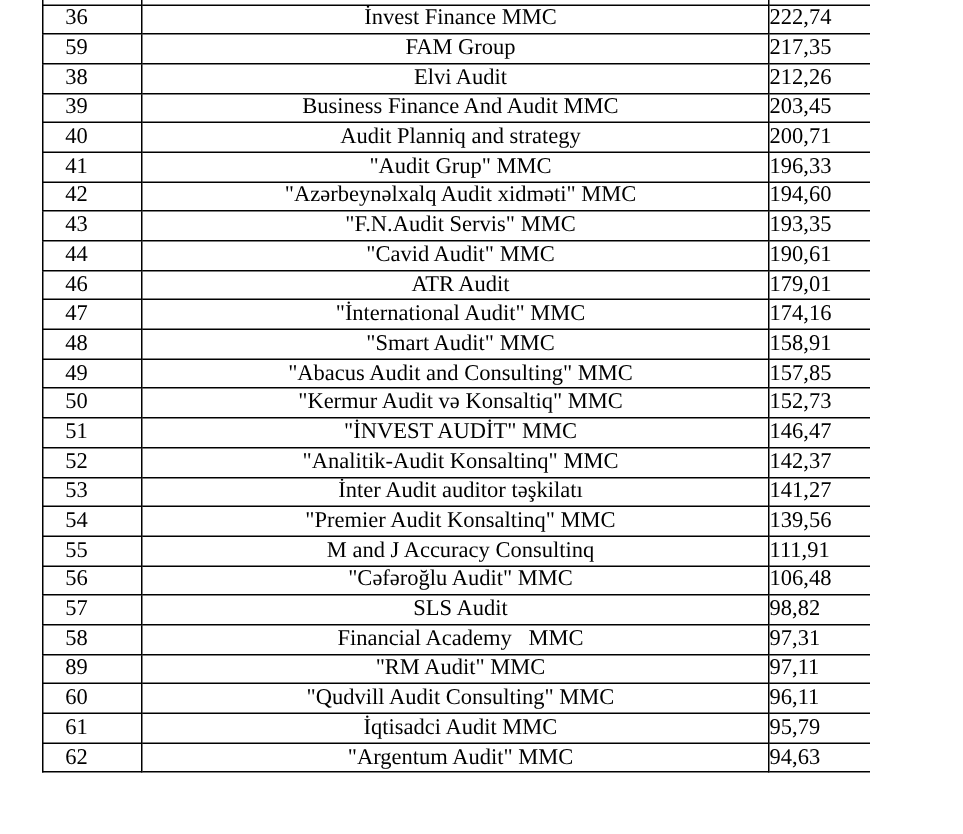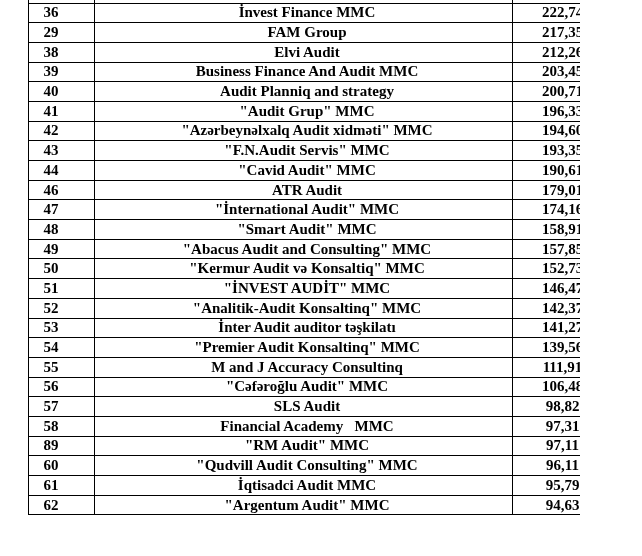--- a/index.html
+++ b/index.html
@@ -7,21 +7,20 @@
     padding: 0;
     background: #ffffff;
   }
   .page {
     position: relative;
     width: 580px;
     height: 556px;
     background: #ffffff;
     overflow: hidden;
     font-family: "Liberation Serif", serif;
-    font-weight: bold;
   }
   table.ranking-table {
     position: absolute;
     left: 28px;
     top: 0;
     width: 589px;
     border-collapse: collapse;
     table-layout: fixed;
   }
   col.c-rank  { width: 66px; }
@@ -46,21 +45,21 @@
   td.rank {
     text-align: center;
     padding-right: 21px;
   }
   td.name {
     text-align: center;
     padding-left: 7px;
     white-space: pre;
   }
   td.value {
-    text-align: center;
+    text-align: left;
     padding-right: 5px;
     margin-top: 31px;
   }
 </style>
 </head>
 <body>
 
 <div class="page">
   <table class="ranking-table">
     <colgroup>
@@ -75,21 +74,21 @@
         <td class="value"></td>
       </tr>
 
   <tr class="row">
     <td class="rank">36</td>
     <td class="name">İnvest Finance MMC</td>
     <td class="value">222,74</td>
   </tr>
 
   <tr class="row">
-    <td class="rank">29</td>
+    <td class="rank">59</td>
     <td class="name">FAM Group</td>
     <td class="value">217,35</td>
   </tr>
 
   <tr class="row">
     <td class="rank">38</td>
     <td class="name">Elvi Audit</td>
     <td class="value">212,26</td>
   </tr>
 

